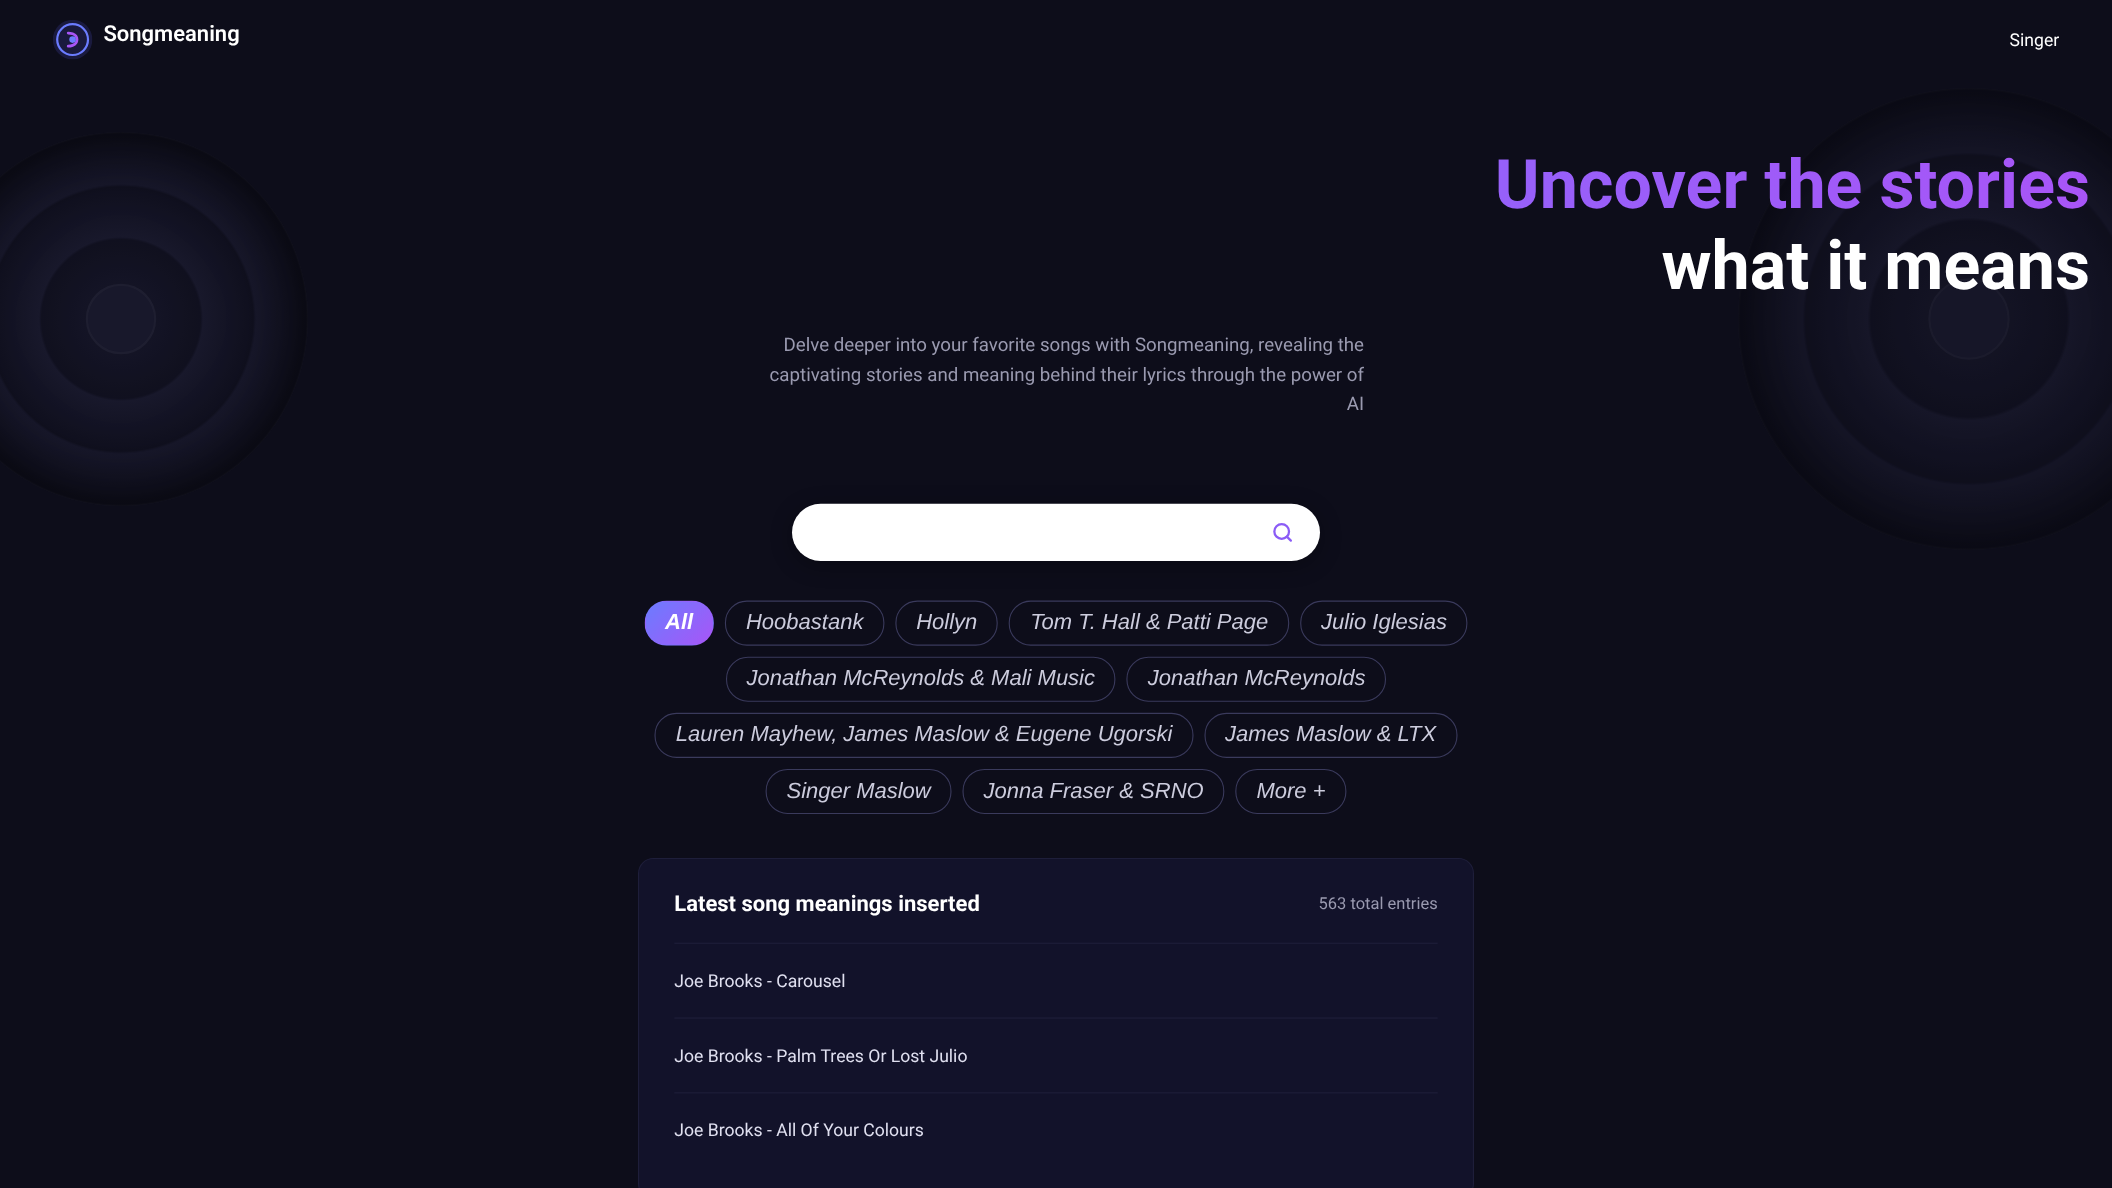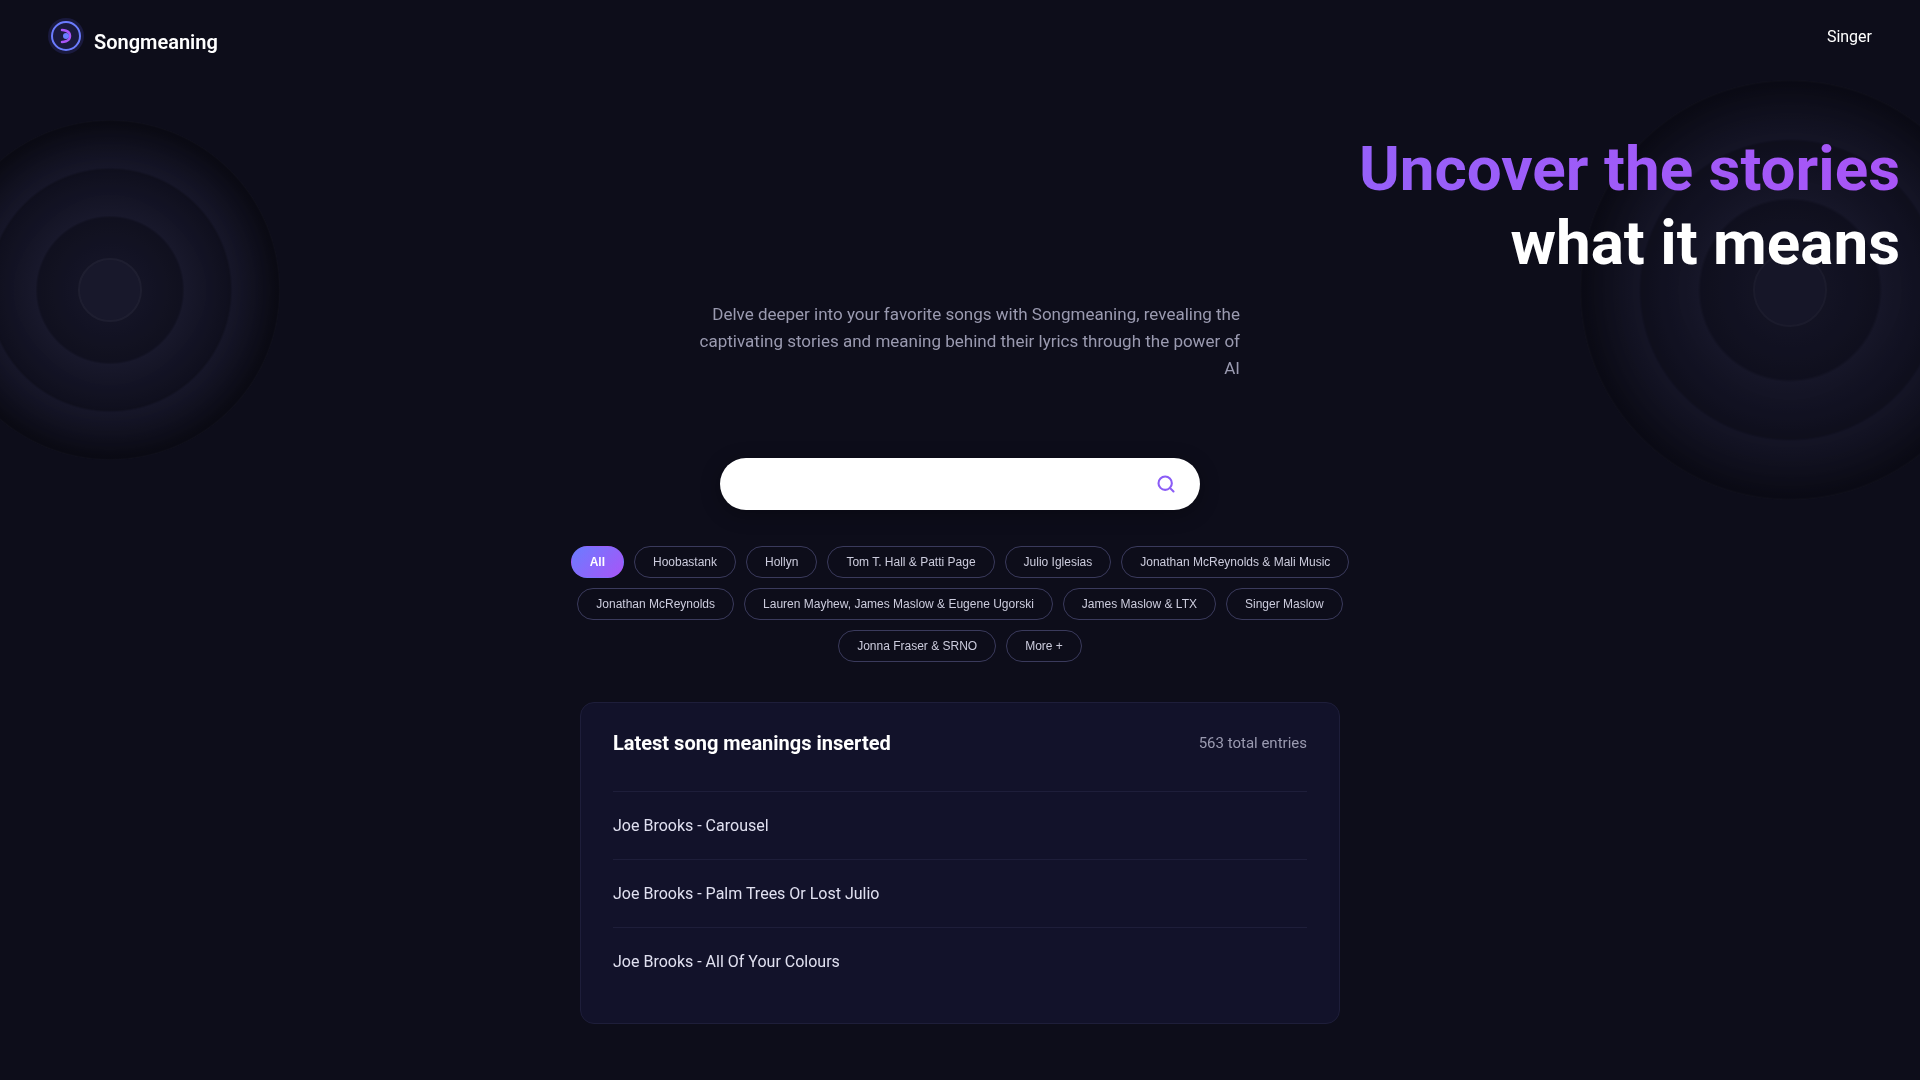--- a/index.html
+++ b/index.html
@@ -68,21 +68,21 @@
       position: relative;
       z-index: 10;
       display: flex;
       align-items: center;
       justify-content: space-between;
       padding: 18px 48px;
     }
 
     .logo-area {
       display: flex;
-      align-items: flex-end;
+      align-items: flex-start;
       gap: 10px;
     }
 
     .logo-icon {
       width: 36px;
       height: 36px;
     }
 
     .logo-text {
       font-size: 20px;
@@ -186,23 +186,24 @@
       margin: 36px auto 0;
       padding: 0 20px;
     }
 
     .filter-tag {
       padding: 8px 18px;
       border-radius: 20px;
       border: 1px solid #3a3a5c;
       background: transparent;
       color: #ccccdd;
-      font-size: 12px;
+      font-size: 20px;
       cursor: pointer;
       white-space: nowrap;
+      font-style: italic;
     }
 
     .filter-tag.active {
       background: linear-gradient(135deg, #6b7cff, #a855f7);
       border-color: transparent;
       color: #ffffff;
       font-weight: 600;
     }
 
     
@@ -214,21 +215,21 @@
       background: #12122a;
       border-radius: 14px;
       padding: 28px 32px;
       border: 1px solid #1e1e3a;
     }
 
     .song-list-header {
       display: flex;
       align-items: center;
       justify-content: space-between;
-      margin-bottom: 36px;
+      margin-bottom: 24px;
     }
 
     .song-list-title {
       font-size: 20px;
       font-weight: 700;
       color: #ffffff;
     }
 
     .song-list-count {
       font-size: 15px;

